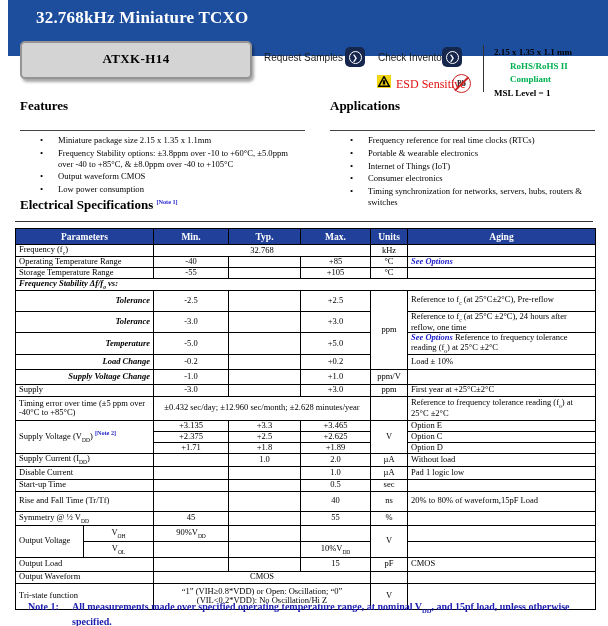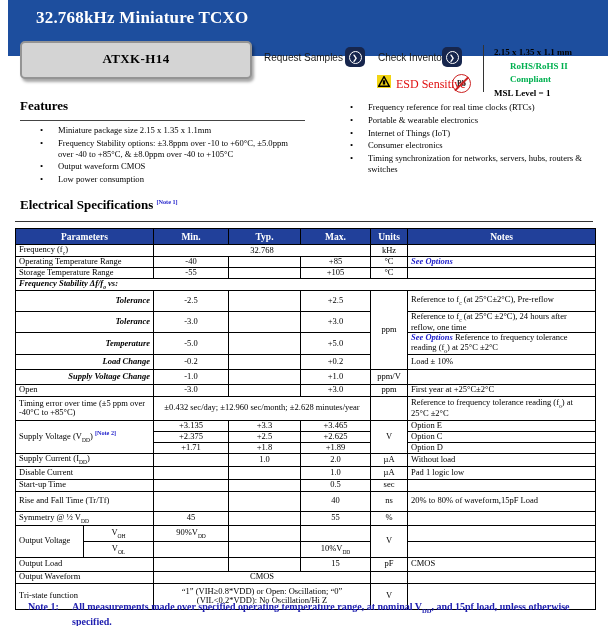--- a/index.html
+++ b/index.html
@@ -30,21 +30,21 @@
           display:flex;align-items:center;justify-content:center;font-size:7.5px;font-weight:bold;color:#222;}
   .pbicon::after{content:"";position:absolute;width:19px;height:1.6px;background:#cc2222;transform:rotate(-45deg);}
   .vdivider{position:absolute;left:483px;top:45px;width:1px;height:47px;background:#333;}
 
   
   .compliance{position:absolute;left:494px;top:46px;font-size:9px;font-weight:bold;line-height:13.5px;}
   .compliance .green{color:var(--green,#00b050);padding-left:16px;}
 
   
   .col{position:absolute;top:98px;}
-  .col .colhead{font-size:13px;font-weight:bold;border-bottom:1.2px solid #444;padding-bottom:6px;}
+  .col .colhead{font-size:13px;font-weight:bold;border-bottom:1.2px solid #444;padding-bottom:16px;}
   .col ul{margin:4px 0 0 0;padding:0 0 0 20px;list-style:none;}
   .col li{position:relative;padding-left:18px;font-size:8.6px;line-height:10.8px;margin-bottom:2px;}
   .col li::before{content:"•";position:absolute;left:0;top:0;font-size:9px;}
 
   
   .spechead{position:absolute;left:20px;top:197px;font-size:13px;font-weight:bold;}
   .specrule{position:absolute;left:15px;top:221px;width:578px;height:0;border-top:1.5px solid #333;}
 
   table.spec{position:absolute;left:15px;top:228px;width:580px;border-collapse:collapse;table-layout:fixed;padding-left:20px;}
   table.spec th,table.spec td{border:1px solid #000;overflow:hidden;padding:0 3px;vertical-align:middle;}
@@ -113,20 +113,21 @@
     <div class="colhead">Features</div>
     <ul>
       <li>Miniature package size 2.15 x 1.35 x 1.1mm</li>
       <li>Frequency Stability options: ±3.8ppm over -10 to +60°C, ±5.0ppm over -40 to +85°C, &amp; ±8.0ppm over -40 to +105°C</li>
       <li>Output waveform CMOS</li>
       <li>Low power consumption</li>
     </ul>
   </div>
 
   <div class="col" style="left:330px;width:265px;">
+    <div class="colhead">Applications</div>
     <ul>
       <li>Frequency reference for real time clocks (RTCs)</li>
       <li>Portable &amp; wearable electronics</li>
       <li>Internet of Things (IoT)</li>
       <li>Consumer electronics</li>
       <li>Timing synchronization for networks, servers, hubs, routers &amp; switches</li>
     </ul>
   </div>
 
   <div class="spechead">Electrical Specifications <sup class="bnote">[Note 1]</sup></div>
@@ -142,21 +143,21 @@
         <col style="width:37px">
         <col style="width:188px">
     </colgroup>
     <thead>
       <tr>
         <th colspan="2">Parameters</th>
         <th>Min.</th>
         <th>Typ.</th>
         <th>Max.</th>
         <th>Units</th>
-        <th>Notes</th>
+        <th>Aging</th>
       </tr>
     </thead>
     <tbody>
         <tr style="height: 11px;">
           <td colspan="2" class="pl">Frequency (f<sub>c</sub>)</td>
           <td colspan="3" class="c">32.768</td>
           <td class="c u">kHz</td>
           <td class="nt"></td>
         </tr>
         <tr style="height: 11px;">
@@ -209,21 +210,21 @@
         </tr>
         <tr style="height: 15px;">
           <td colspan="2" class="b">Supply Voltage Change</td>
           <td class="c">-1.0</td>
           <td class="c"></td>
           <td class="c">+1.0</td>
           <td class="c u">ppm/V</td>
           <td class="nt"></td>
         </tr>
         <tr style="height: 12px;">
-          <td colspan="2" class="pl">Open</td>
+          <td colspan="2" class="pl">Supply</td>
           <td class="c">-3.0</td>
           <td class="c"></td>
           <td class="c">+3.0</td>
           <td class="c u">ppm</td>
           <td class="nt">First year at +25°C±2°C</td>
         </tr>
         <tr style="height: 24px;">
           <td colspan="2" class="pl">Timing error over time (±5 ppm over -40°C to +85°C)</td>
           <td colspan="3" class="c mid">±0.432 sec/day; ±12.960 sec/month; ±2.628 minutes/year</td>
           <td class="c"></td>

